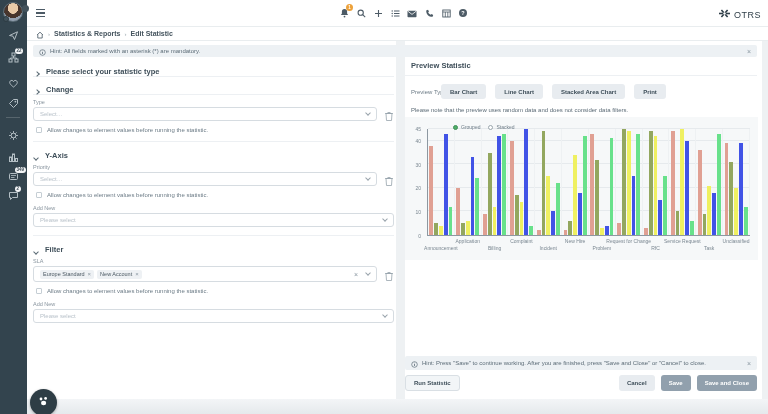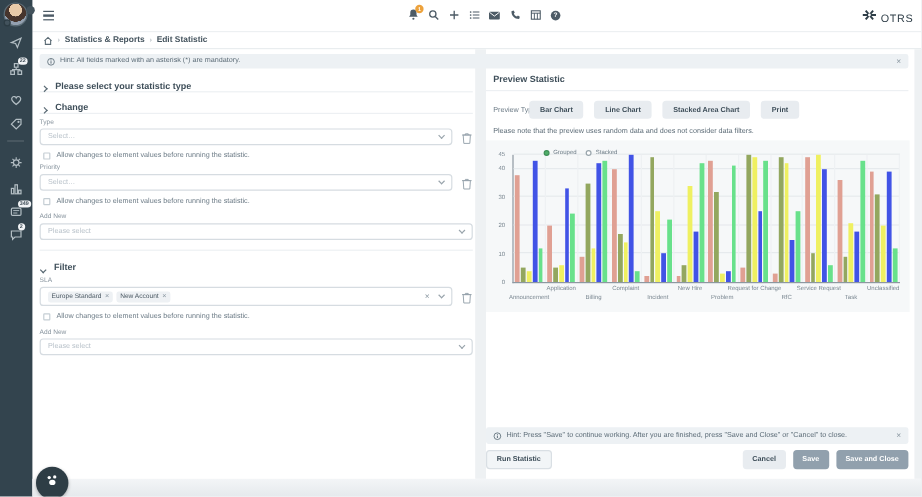--- a/index.html
+++ b/index.html
@@ -335,20 +335,24 @@
         <svg width="10" height="12" viewBox="0 0 10 12">
             <path d="M2 3.5h6l-.5 7h-5z M1 3.5h8 M3.8 3.5V2.5h2.4v1" fill="none" stroke="#97a3ac" stroke-width=".8"></path>
           </svg>
       </span>
     </div>
     <div class="chkrow">
       <span class="chk"></span>
       <span class="chklabel">Allow changes to element values before running the statistic.</span>
     </div>
 
+    <div class="secrow bt mt8 pt3" style="height:19px">
+      <span class="chev down"></span>
+      <span>Y-Axis</span>
+    </div>
 
     <div class="flabel">Priority</div>
     <div class="fieldrow">
       <div class="select">
         <span class="placeholder">Select…</span>
         <span class="sel-chev"></span>
       </div>
       <span class="trash">
         <svg width="10" height="12" viewBox="0 0 10 12">
             <path d="M2 3.5h6l-.5 7h-5z M1 3.5h8 M3.8 3.5V2.5h2.4v1" fill="none" stroke="#97a3ac" stroke-width=".8"></path>

